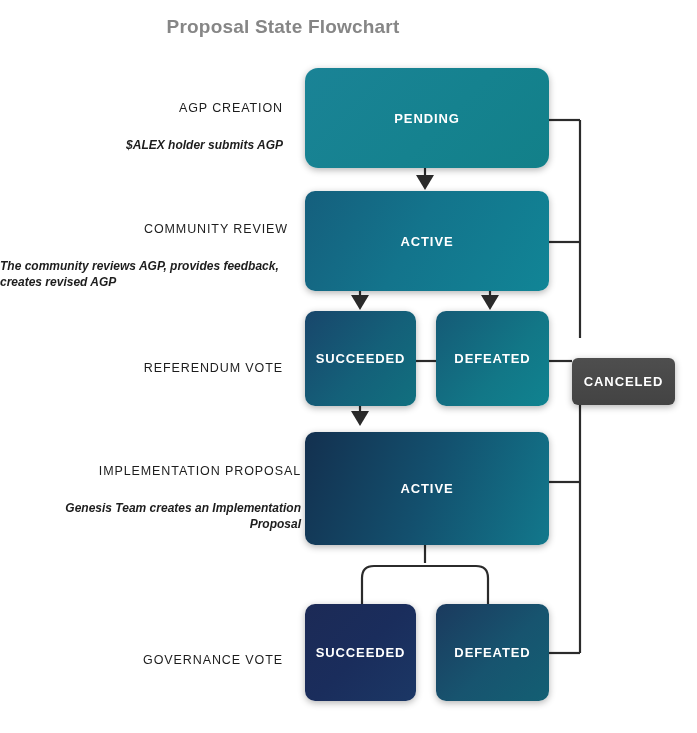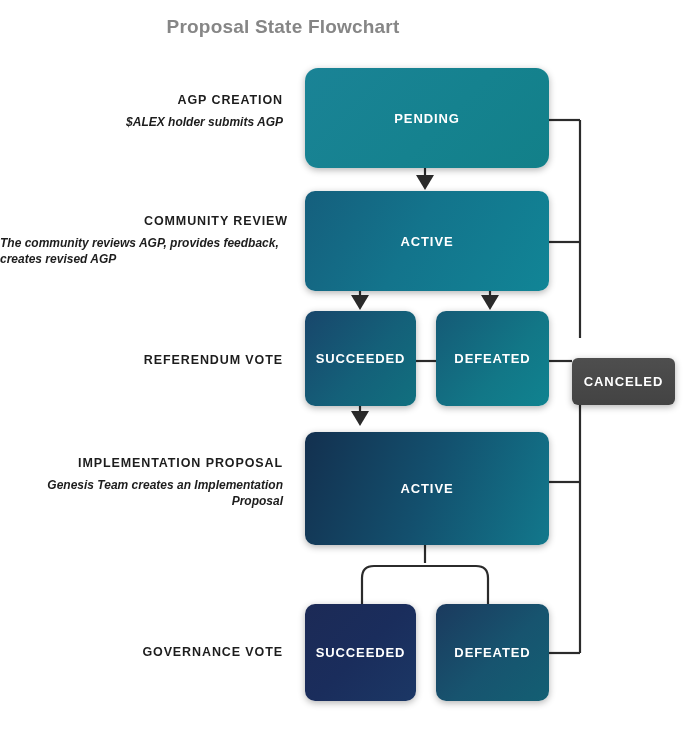--- a/index.html
+++ b/index.html
@@ -32,31 +32,32 @@
     font-family: "Liberation Sans", sans-serif;
   }
   .stage-label {
     position: absolute;
     text-align: right;
     color: #1d1d1d;
     font-family: "Liberation Sans", sans-serif;
   }
   .stage-title {
     font-size: 12.5px;
-    font-weight: bold;
+    font-weight: normal;
     letter-spacing: 0.9px;
     text-transform: uppercase;
     white-space: nowrap;
+    margin-top: 8px;
   }
   .stage-sub {
     font-size: 12px;
     font-weight: bold;
     font-style: italic;
     line-height: 1.35;
-    margin-top: 7px;
+    margin-top: 22px;
     color: #1d1d1d;
   }
   .sub-left { text-align: left; }
   .sub-right { text-align: right; }
 
   svg#wires {
     position: absolute;
     left: 0;
     top: 0;
     width: 697px;
@@ -139,21 +140,21 @@
 
   <div class="stage-label" style="left:0; top:214px; width:288px;">
     <div class="stage-title">COMMUNITY REVIEW</div>
     <div class="stage-sub sub-left" style="">The community reviews AGP, provides feedback, creates revised AGP</div>
   </div>
 
   <div class="stage-label" style="left:0; top:353px; width:283px;">
     <div class="stage-title">REFERENDUM VOTE</div>
   </div>
 
-  <div class="stage-label" style="left:0; top:456px; width:283px;">
+  <div class="stage-label" style="left:18px; top:456px; width:283px;">
     <div class="stage-title">IMPLEMENTATION PROPOSAL</div>
     <div class="stage-sub sub-left" style="padding-left:8px;text-align:right;">Genesis Team creates an Implementation Proposal</div>
   </div>
 
   <div class="stage-label" style="left:0; top:645px; width:283px;">
     <div class="stage-title">GOVERNANCE VOTE</div>
   </div>
 
   <div class="node n-pending" style="left:305px; top:68px; width:244px; height:100px;">
     <span class="node-label">PENDING</span>

